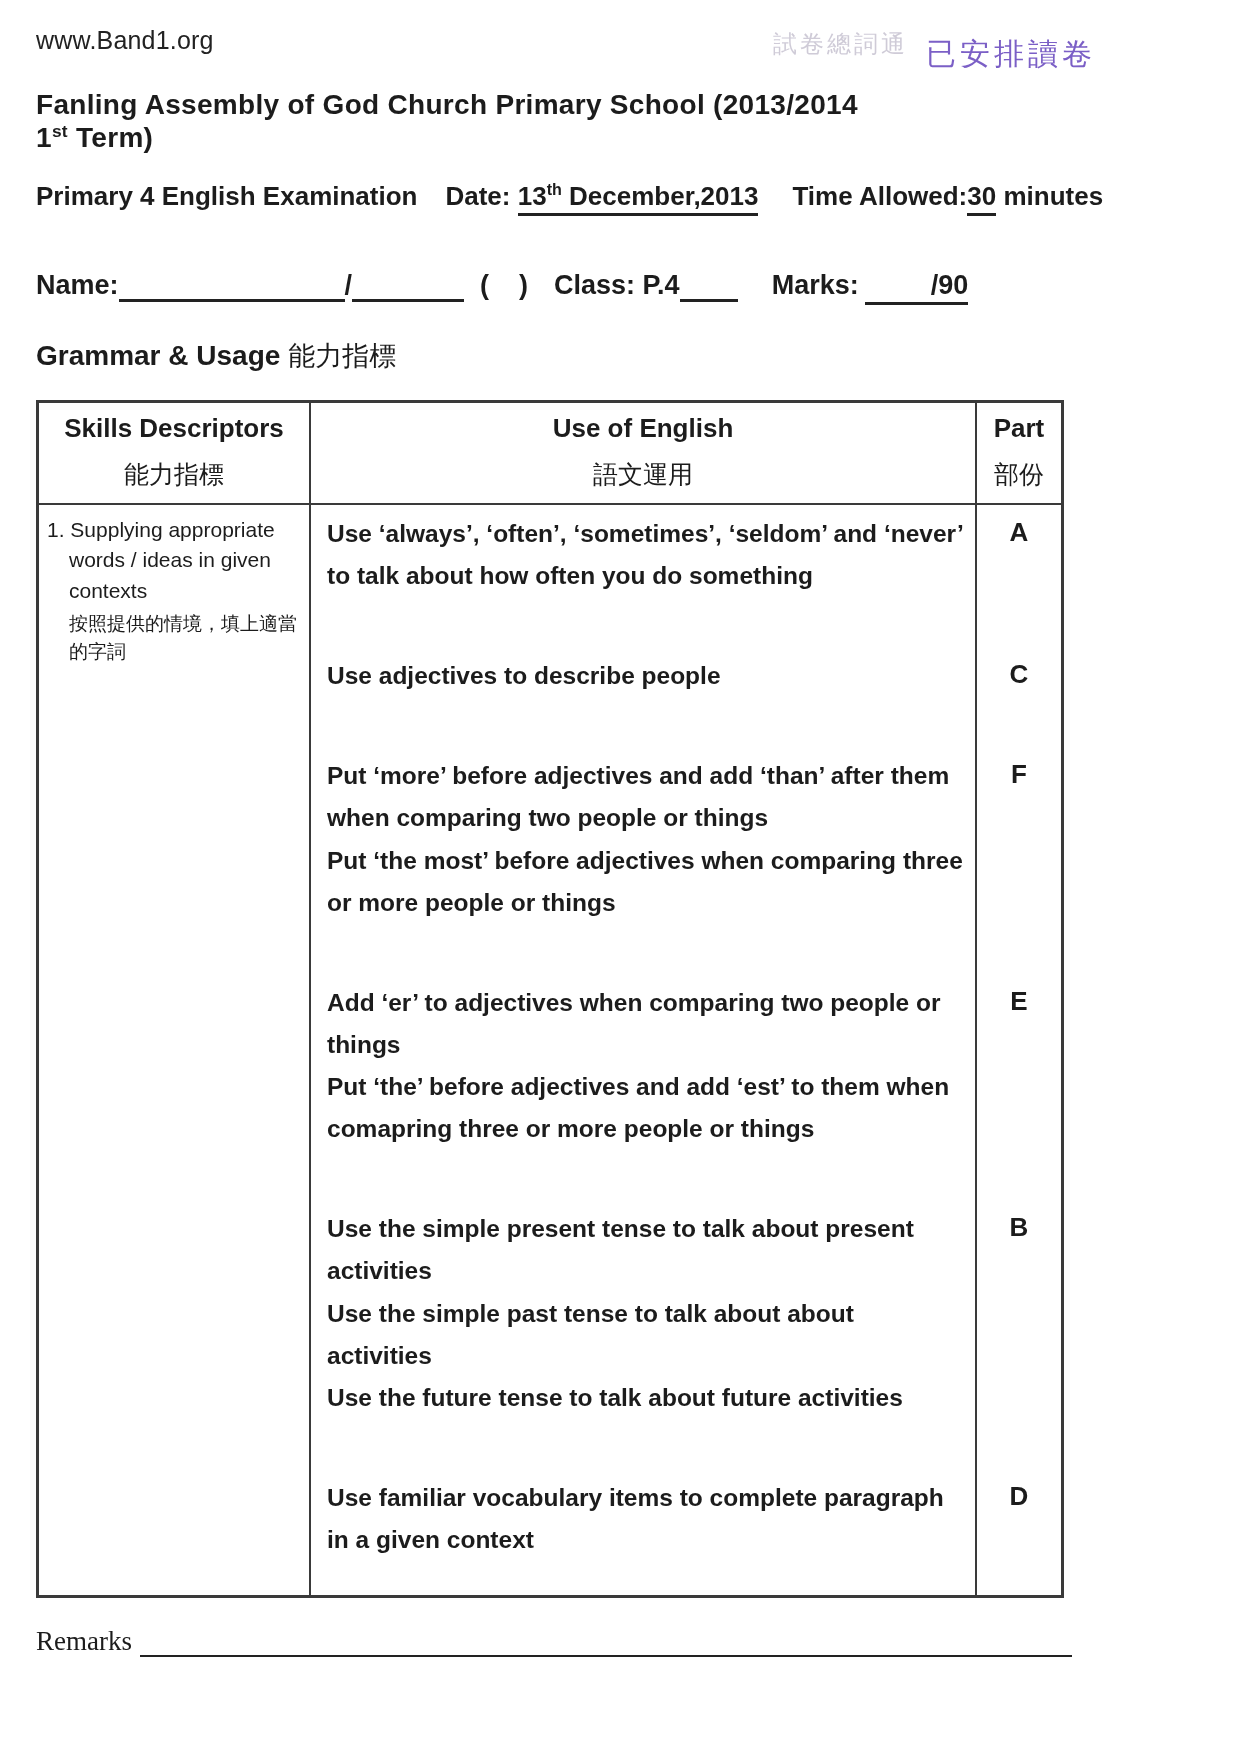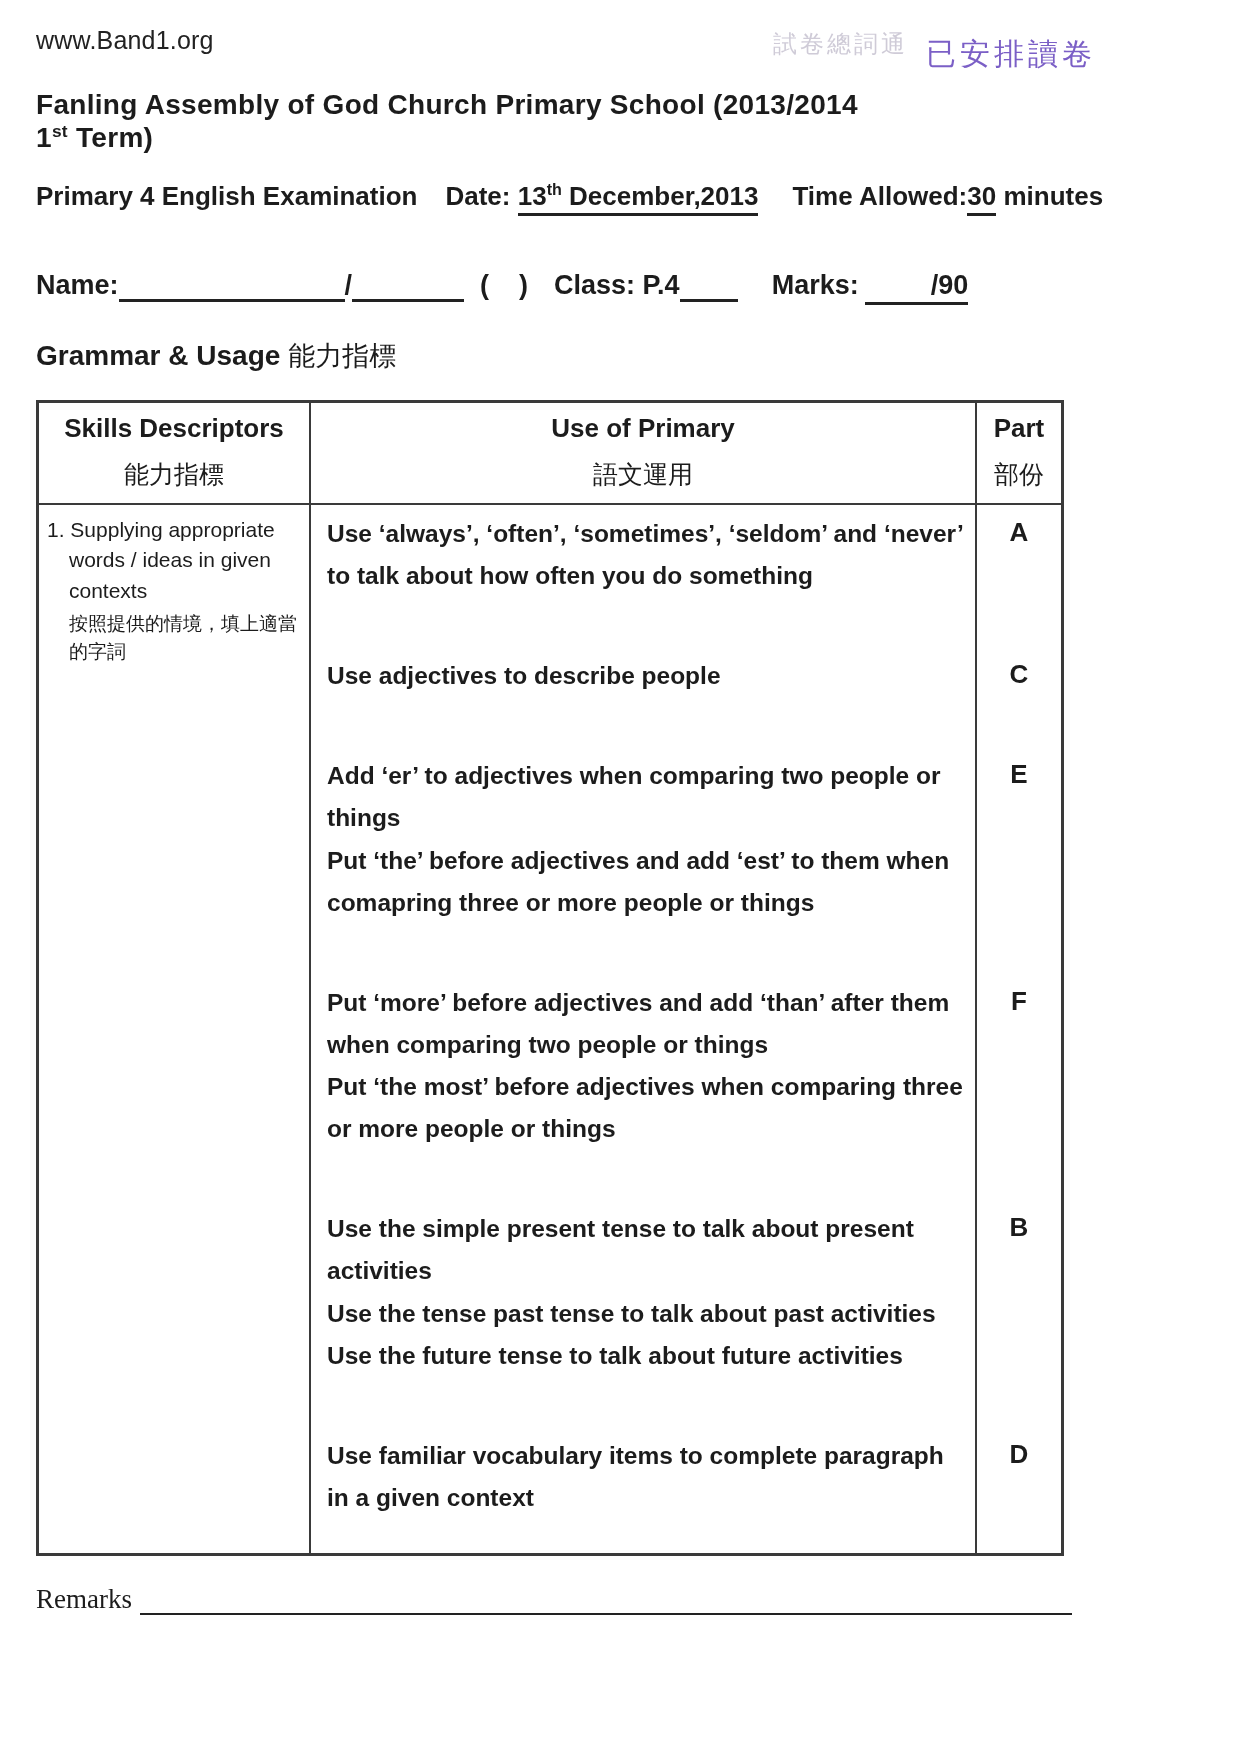--- a/index.html
+++ b/index.html
@@ -156,21 +156,21 @@
   </h2>
 
   <div class="exam-table">
 
     <div class="thead">
       <div class="th th-skills">
         <span class="en">Skills Descriptors</span>
         <span class="zh">能力指標</span>
       </div>
       <div class="th th-use">
-        <span class="en">Use of Primary</span>
+        <span class="en">Use of English</span>
         <span class="zh">語文運用</span>
       </div>
       <div class="th th-part">
         <span class="en">Part</span>
         <span class="zh">部份</span>
       </div>
     </div>
 
     <div class="tbody">
       <div class="cell-skills">
@@ -188,38 +188,38 @@
 
         <div class="block">
           <div class="use">
             <p>Use adjectives to describe people</p>
           </div>
           <div class="part">C</div>
         </div>
 
         <div class="block">
           <div class="use">
+            <p>Put ‘more’ before adjectives and add ‘than’ after them when comparing two people or things</p>
+            <p>Put ‘the most’ before adjectives when comparing three or more people or things</p>
+          </div>
+          <div class="part">F</div>
+        </div>
+
+        <div class="block">
+          <div class="use">
             <p>Add ‘er’ to adjectives when comparing two people or things</p>
             <p>Put ‘the’ before adjectives and add ‘est’ to them when comapring three or more people or things</p>
           </div>
           <div class="part">E</div>
         </div>
 
         <div class="block">
           <div class="use">
-            <p>Put ‘more’ before adjectives and add ‘than’ after them when comparing two people or things</p>
-            <p>Put ‘the most’ before adjectives when comparing three or more people or things</p>
-          </div>
-          <div class="part">F</div>
-        </div>
-
-        <div class="block">
-          <div class="use">
             <p>Use the simple present tense to talk about present activities</p>
-            <p>Use the tense past tense to talk about past activities</p>
+            <p>Use the simple past tense to talk about about activities</p>
             <p>Use the future tense to talk about future activities</p>
           </div>
           <div class="part">B</div>
         </div>
 
         <div class="block last">
           <div class="use">
             <p>Use familiar vocabulary items to complete paragraph in a given context</p>
           </div>
           <div class="part">D</div>

